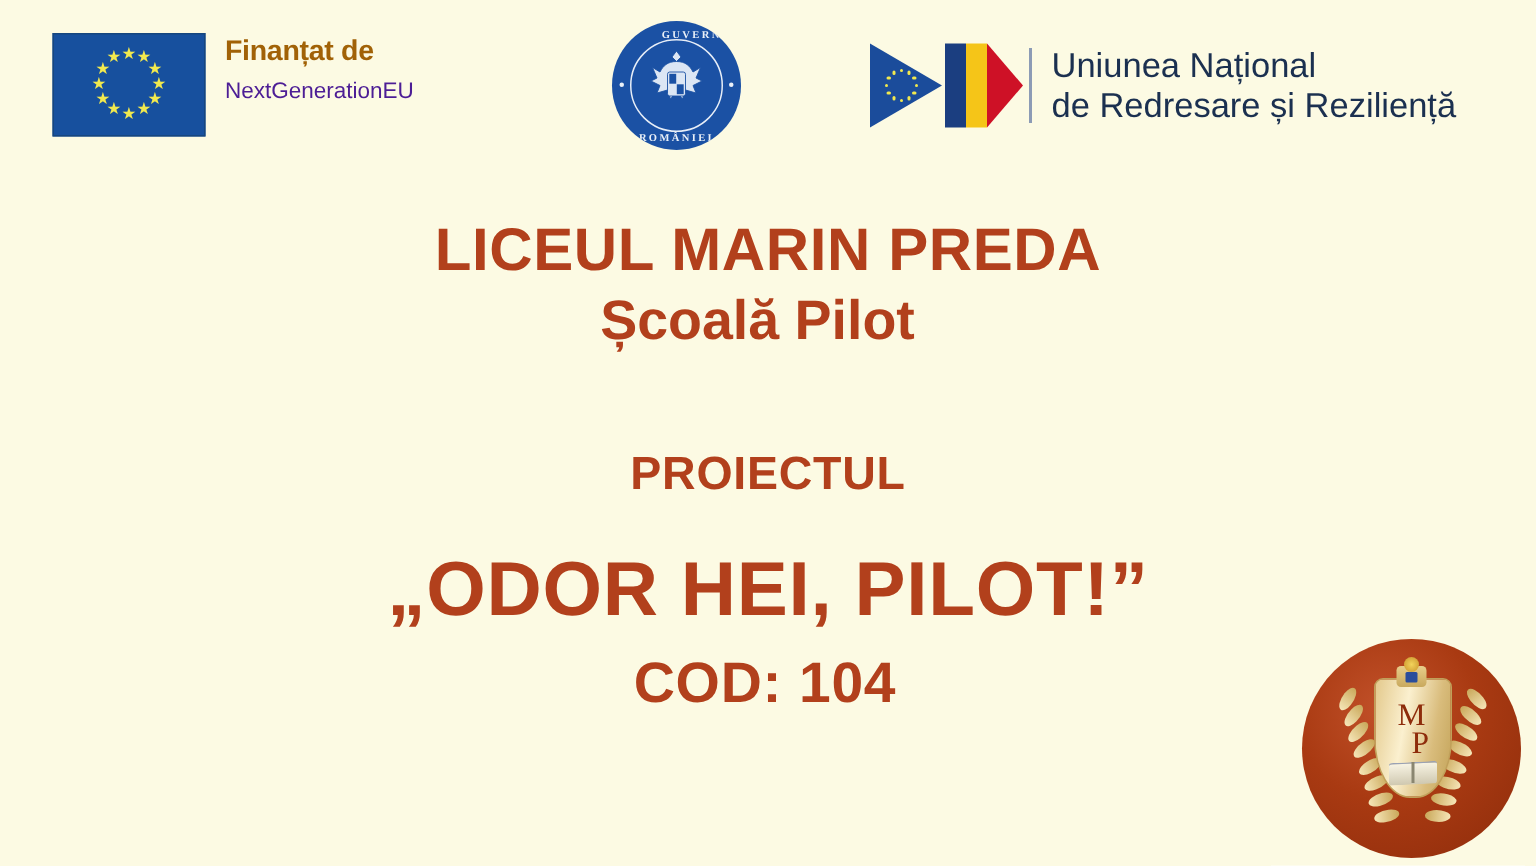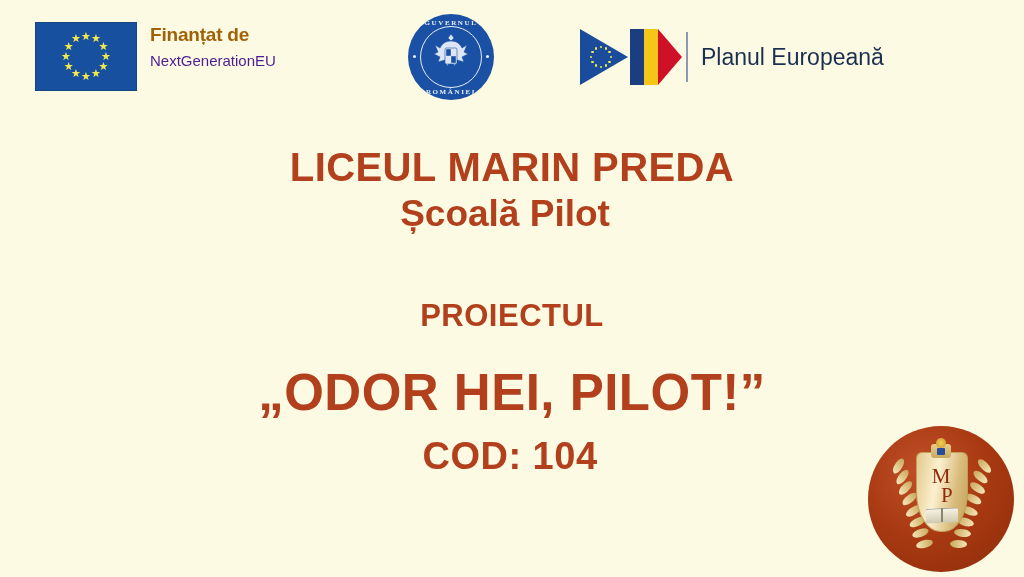--- a/index.html
+++ b/index.html
@@ -106,21 +106,21 @@
     position: absolute;
     left: 0;
     width: 86px;
     text-align: center;
     color: #EAF0F8;
     font-family: "Liberation Serif", serif;
     font-weight: bold;
     font-size: 7px;
     letter-spacing: 1.6px;
   }
-  #gov-seal .seal-text-top { top: 4.5px; }
+  #gov-seal .seal-text-top { top: 4.5px; text-align: right; }
   #gov-seal .seal-text-bottom { bottom: 4px; }
   #gov-seal .seal-dot {
     position: absolute;
     width: 3px; height: 3px;
     background: #EAF0F8;
     border-radius: 50%;
     top: 41px;
   }
   #gov-seal .seal-dot.l { left: 5px; }
   #gov-seal .seal-dot.r { right: 5px; }
@@ -422,21 +422,22 @@
             <div class="s" style="left: 2.7px; top: 12.7px;"></div>
             <div class="s" style="left: 4.03975px; top: 7.7px;"></div>
             <div class="s" style="left: 7.7px; top: 4.03975px;"></div>
           </div>
         <div class="ro-blue"></div>
         <div class="ro-yellow"></div>
         <div class="ro-red"></div>
       </div>
       <div id="pnrr-divider"></div>
       <div>
-        <div class="pnrr-line">Planul Europeană</div>
+        <div class="pnrr-line">Uniunea Național</div>
+        <div class="pnrr-line">de Redresare și Reziliență</div>
       </div>
     </div>
   </div>
 
   <div id="main-text">
     <div id="school-name">LICEUL MARIN PREDA</div>
     <div id="school-sub">Școală Pilot</div>
     <div id="project-label">PROIECTUL</div>
     <div id="project-title">„ODOR HEI, PILOT!”</div>
     <div id="project-code">COD: 104</div>

